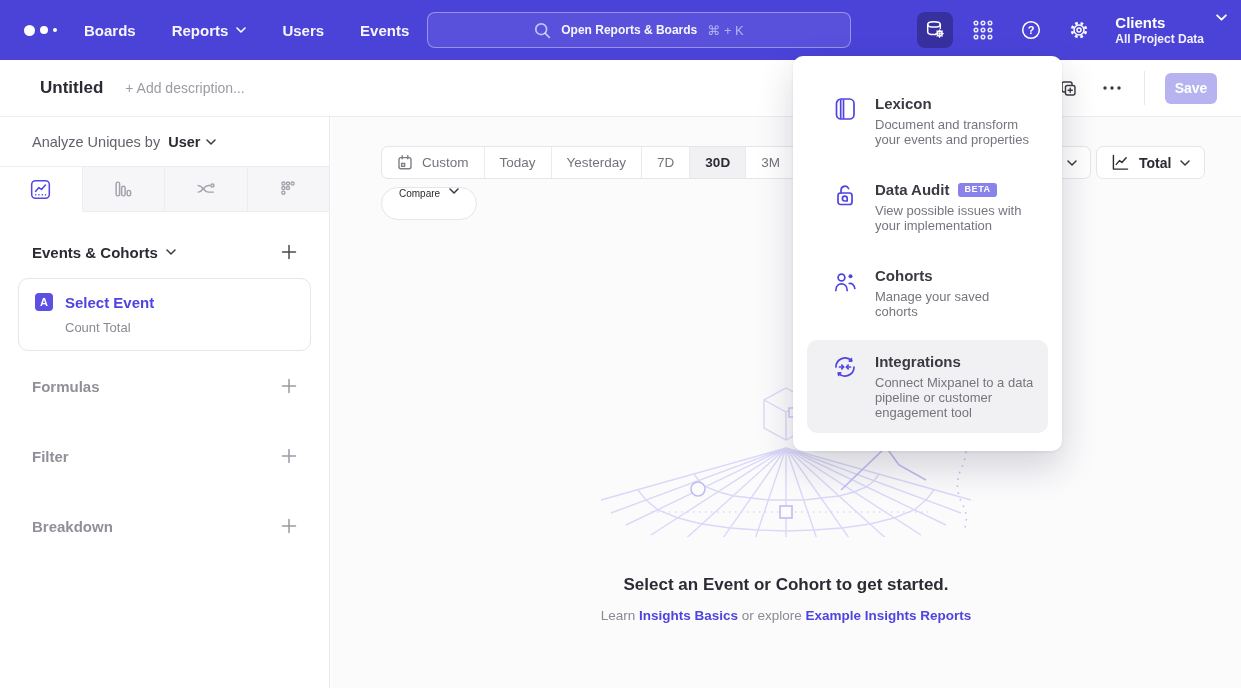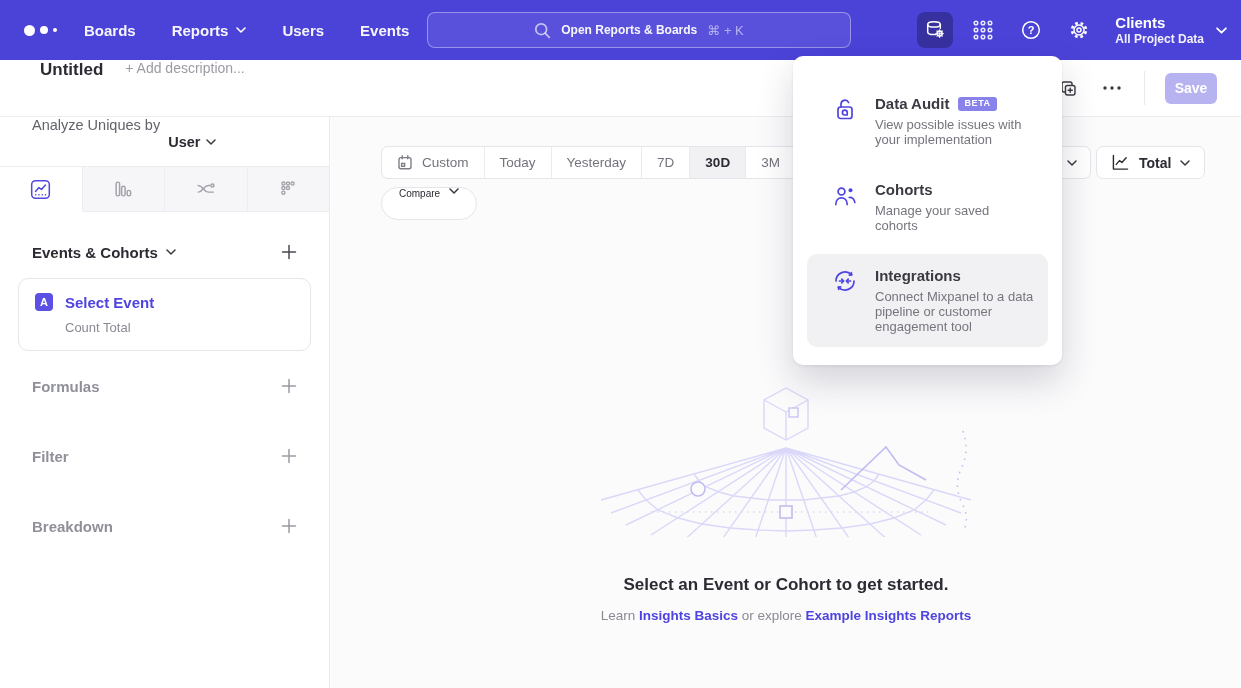--- a/index.html
+++ b/index.html
@@ -21,38 +21,38 @@
   .nav-items{display:flex;align-items:center;gap:36px;margin-left:20px;}
   .nav-item{font-size:15px;font-weight:600;color:rgba(255,255,255,.95);display:flex;align-items:center;gap:8px;cursor:pointer;}
   .search-bar{position:absolute;left:427px;top:12px;width:424px;height:36px;border-radius:8px;
     background:rgba(255,255,255,.08);border:1px solid rgba(255,255,255,.38);
     display:flex;align-items:center;justify-content:center;gap:10px;cursor:pointer;}
   .search-ph{font-size:12px;font-weight:600;color:rgba(255,255,255,.95);}
   .search-sc{font-size:13px;color:rgba(255,255,255,.55);}
   .nav-right{position:absolute;right:14px;top:12px;display:flex;align-items:center;}
   .icon-btn{width:36px;height:36px;border-radius:8px;display:grid;place-items:center;cursor:pointer;margin-left:12px;}
   .icon-btn.active{background:#37309F;}
-  .project{margin-left:18px;display:flex;align-items:center;gap:12px;cursor:pointer;}
+  .project{margin-left:18px;display:flex;align-items:flex-start;gap:12px;cursor:pointer;}
   .project-name{font-size:15px;font-weight:700;line-height:18px;}
   .project-scope{font-size:12px;font-weight:700;line-height:15px;color:rgba(255,255,255,.92);}
 
   
   .report-header{position:absolute;top:60px;left:0;width:100%;height:57px;background:#fff;
-    border-bottom:1px solid #ECECF1;display:flex;}
+    border-bottom:1px solid #ECECF1;display:flex;align-items:center;}
   .report-title{margin-left:40px;font-size:17px;font-weight:700;color:#2B2B33;cursor:text;}
   .report-desc{margin-left:22px;font-size:14px;color:#9B9BA4;cursor:text;}
   .header-actions{position:absolute;right:24px;top:0;height:100%;display:flex;align-items:center;gap:20px;}
   .h-icon{cursor:pointer;display:grid;place-items:center;width:24px;height:24px;}
   .h-divider{width:1px;height:34px;background:#E9E9EE;}
   .save-btn{width:52px;height:31px;border:none;border-radius:6px;background:#B7B3F0;color:#fff;
     font-family:inherit;font-size:14px;font-weight:600;cursor:default;}
 
   
   .sidebar{position:absolute;top:117px;left:0;width:330px;bottom:0;background:#fff;border-right:1px solid #E9E9EE;}
-  .analyze-row{height:49px;display:flex;padding-left:32px;font-size:14.5px;color:#62626B;gap:6px;cursor:pointer;}
+  .analyze-row{height:49px;display:flex;align-items:center;padding-left:32px;font-size:14.5px;color:#62626B;gap:6px;cursor:pointer;}
   .analyze-value{font-weight:700;color:#2B2B33;margin-left:2px;display:flex;align-items:center;gap:6px;}
   .chart-tabs{display:flex;height:46px;border-top:1px solid #EDEDF1;}
   .tab{flex:1;display:grid;place-items:center;background:#F6F6F8;border-bottom:1px solid #EDEDF1;border-right:1px solid #EDEDF1;cursor:pointer;}
   .tab:last-child{border-right:none;}
   .tab.selected{background:#fff;border-bottom:1px solid transparent;}
   .events-header{display:flex;align-items:center;margin:30px 30px 0 32px;}
   .events-title{font-size:15px;font-weight:700;color:#2B2B33;display:flex;align-items:center;gap:8px;cursor:pointer;}
   .spacer{flex:1;}
   .plus-btn{cursor:pointer;display:grid;place-items:center;width:20px;height:20px;}
   .event-card{margin:16px 18px 0;border:1px solid #E5E5EB;border-radius:10px;padding:14px 16px 15px;background:#fff;cursor:pointer;}
@@ -386,20 +386,32 @@
       <span>Learn</span>
       <a>Insights Basics</a>
       <span>or explore</span>
       <a>Example Insights Reports</a>
     </div>
   </div>
 </main>
 
 <div class="menu-panel">
 
+  <div class="menu-item">
+    <svg class="mi-icon" viewBox="0 0 26 26" fill="none" stroke="#4F44E0" stroke-width="1.7" stroke-linecap="round">
+      <rect x="4.5" y="3" width="17.5" height="20" rx="4.5"></rect>
+      <path d="M8.7 4v18M11.5 4v18"></path>
+    </svg>
+    <div>
+      <div class="mi-title">
+          <span>Lexicon</span>
+        </div>
+      <div class="mi-desc">Document and transform your events and properties</div>
+    </div>
+  </div>
 
   <div class="menu-item">
     <svg class="mi-icon" viewBox="0 0 26 26" fill="none" stroke="#4F44E0" stroke-width="1.7" stroke-linecap="round" stroke-linejoin="round">
       <path d="M9 11 V8.2 a4 4 0 0 1 7.6 -1.7"></path>
       <rect x="6" y="11" width="14" height="11.5" rx="2.5"></rect>
       <path d="M15.2 16.6 a2.4 2.4 0 1 0 -2.4 2.4 h2.4 v-2.4"></path>
     </svg>
     <div>
       <div class="mi-title">
         <span>Data Audit</span>

